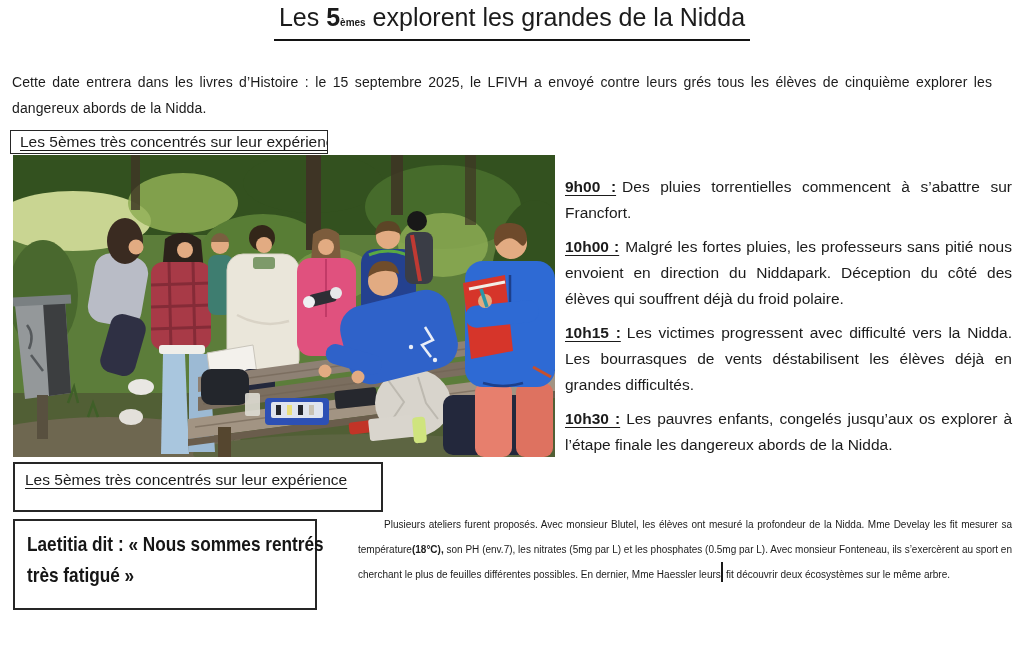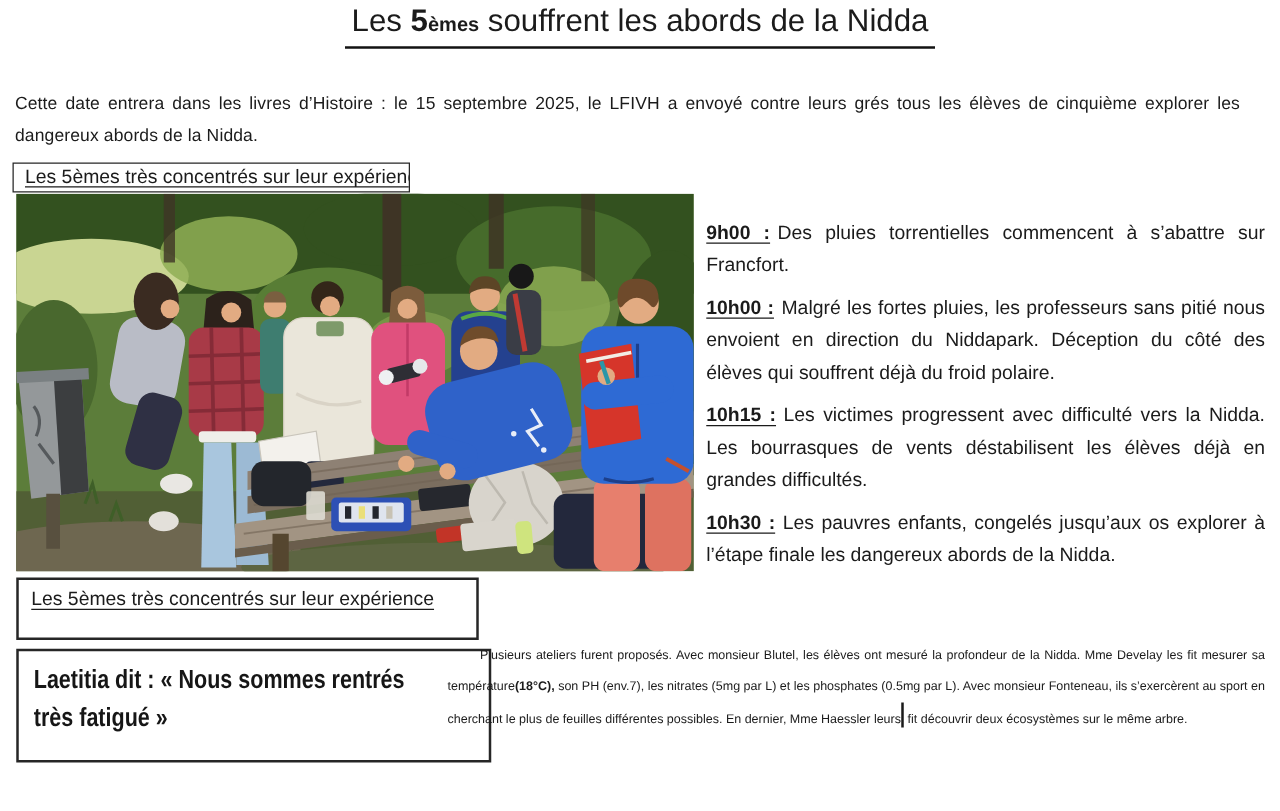--- a/index.html
+++ b/index.html
@@ -4,56 +4,56 @@
 <style>
   html,body{margin:0;padding:0;}
   body{width:1024px;height:649px;background:#ffffff;font-family:"Liberation Sans",sans-serif;color:#1b1b1b;position:relative;overflow:hidden;}
   *{box-sizing:border-box;}
   .page{position:absolute;inset:0;}
 
   
   .title-wrap{position:absolute;top:2px;left:0;width:1024px;text-align:center;}
   .title-inner{display:inline-block;border-bottom:2px solid #131313;padding:0 5px 1px 5px;font-size:25px;line-height:31px;}
   .t-num{font-weight:700;}
-  .t-sup{font-weight:700;font-size:16px;letter-spacing:0;}
+  .t-sup{font-weight:700;font-size:10px;letter-spacing:0;}
 
   
   .intro{position:absolute;left:12px;top:56px;width:980px;font-size:14px;line-height:25.5px;text-align:justify;letter-spacing:0.1px;}
 
   
   .caption-box{position:absolute;border:2px solid #262626;background:#fff;font-size:15.5px;line-height:19px;white-space:nowrap;overflow:hidden;}
   .cap1{left:10px;top:130px;width:318px;height:24px;border-width:1.5px;padding:1px 9px;}
   .cap2{left:13px;top:462px;width:370px;height:50px;padding:6px 10px;}
   .caption-text{text-decoration:underline;text-underline-offset:3px;text-decoration-thickness:1px;}
 
   
   .photo{position:absolute;left:13px;top:155px;width:542px;height:302px;}
   .photo svg{display:block;}
 
   
   .timeline{position:absolute;left:565px;top:174px;width:447px;font-size:15.5px;line-height:26px;text-align:justify;}
   .tl-entry{margin:0 0 8px 0;}
   .tl-time{font-weight:700;text-decoration:underline;text-underline-offset:3px;margin-right:6px;margin-top:11px;}
 
   
-  .quote-box{position:absolute;left:13px;top:519px;width:380px;height:91px;border:2px solid #262626;padding:7px 12px;background:#fff;}
+  .quote-box{position:absolute;left:13px;top:519px;width:304px;height:91px;border:2px solid #262626;padding:7px 12px;background:#fff;}
   .quote-line{font-weight:700;font-size:21px;line-height:31px;transform:scaleX(0.82);transform-origin:left center;white-space:nowrap;color:#161616;}
 
   
   .final-para{position:absolute;left:358px;top:502px;width:654px;font-size:10px;line-height:25px;text-align:justify;text-indent:26px;}
   .bold{font-weight:700;}
   .caret{display:inline-block;width:2px;height:20px;background:#1a1a1a;vertical-align:-4px;margin:0 0px 0 0.5px;}
 </style>
 </head>
 <body>
 
 <div class="page">
 
   <div class="title-wrap">
-    <span class="title-inner"><span>Les </span><span class="t-num">5</span><span class="t-sup">èmes</span><span> souffrent les abords de la Nidda</span></span>
+    <span class="title-inner"><span>Les </span><span class="t-num">5</span><span class="t-sup">èmes</span><span> explorent les grandes de la Nidda</span></span>
   </div>
 
   <p class="intro">Cette date entrera dans les livres d’Histoire : le 15 septembre 2025, le LFIVH a envoyé contre leurs grés tous les élèves de cinquième explorer les dangereux abords de la Nidda.</p>
 
   <div class="caption-box cap1">
     <span class="caption-text">Les 5èmes très concentrés sur leur expérience</span>
   </div>
 
   <div class="photo">
     <svg viewBox="0 0 542 302" width="542" height="302" preserveAspectRatio="none">

